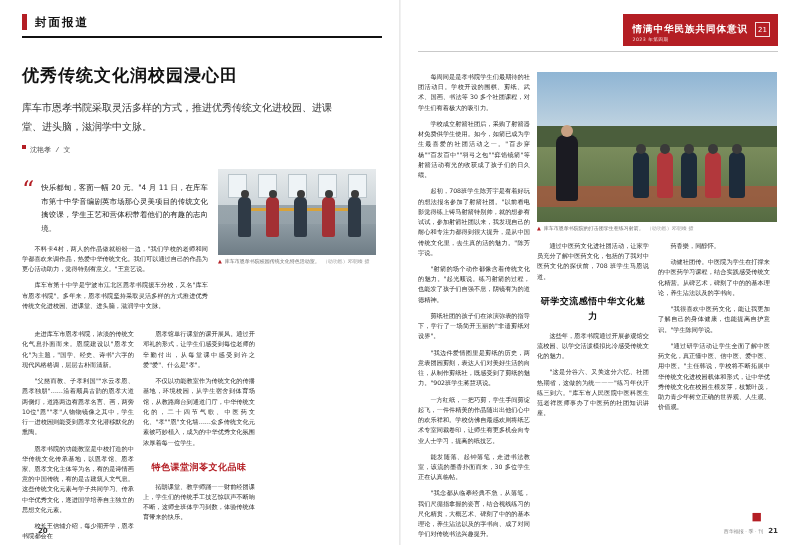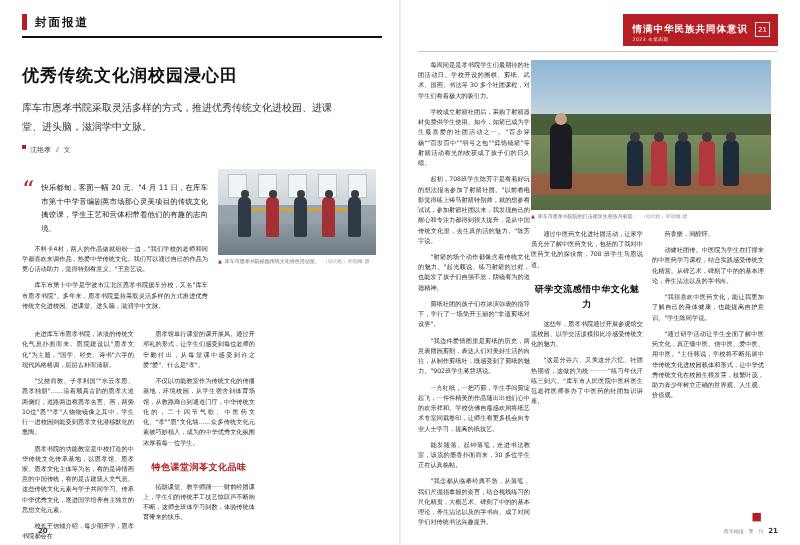--- a/index.html
+++ b/index.html
@@ -182,21 +182,21 @@
         <div class="rhead-box">
           <div>
             <span class="t1">情满中华民族共同体意识</span>
             <span class="t2">2023 年第四期</span>
           </div>
           <span class="sq">21</span>
         </div>
       </div>
       <div class="rline"></div>
 
-      <div style="display:flex;gap:1px;margin-top:8px;">
+      <div style="display:flex;gap:7px;margin-top:20px;">
         <div class="col" style="width:112px;">
           <p>每周同是是孝书院学生们最期待的社团活动日。学校开设的围棋、剪纸、武术、国画、书法等 30 多个社团课程，对学生们有着极大的吸引力。</p>
           <p>学校成立射箭社团后，采购了射箭器材免费供学生使用。如今，如箭已成为学生最喜爱的社团活动之一。"百步穿杨""百发百中""羽弓之包""弈馅镜箭"等射箭活动有光的收获成了孩子们的日久绩。</p>
           <p>起初，708班学生陈芳宇是有着好玩的想法报名参加了射箭社团。"以前看电影觉得练上铸马射箭特别帅，就的想参有试试，参加射箭社团以来，我发现自己的耐心和专注力都得到很大提升，是从中国传统文化里，去生真的活的魅力。"陈芳宇说。</p>
           <p>"射箭的场个动作都像含着传统文化的魅力。"起光顺说。练习射箭的过程，也能发了孩子们自强不息，阴镜有为的道德精神。</p>
           <p>剪纸社团的孩子们在浓演弥表的指导下，学行了一场简开玉丽的"非遗剪纸对设界"。</p>
           <p>"我边件爱情图里是剪纸的历史，两意表团园剪刻，表达人们对美好生活的向往，从制作剪纸社，既感受到了剪纸的魅力。"902班学生蒋慧琪说。</p>
           <p>一方红纸，一把巧剪，学生手间剪绽起飞，一件件精美的作品随出出他们心中的欢乐祥和。学校仿佛自最感欢则将纸艺术专室同裁卷印，让师生有更多机会向专业人士学习，提高的纸技艺。</p>
           <p>能发随落、起钟落笔，走进书法教室，该流的墨香扑面而来，30 多位学生正在认真临帖。</p>
           <p>"我念都从临摹经典不急，从落笔，我们尺循指拿握的姿言，结合视线练习的尺化精贯，大概艺术、碑刻了中的的基本理论，养生沾法以及的字书向、成了对同学们对传统书法兴趣提升。</p>

